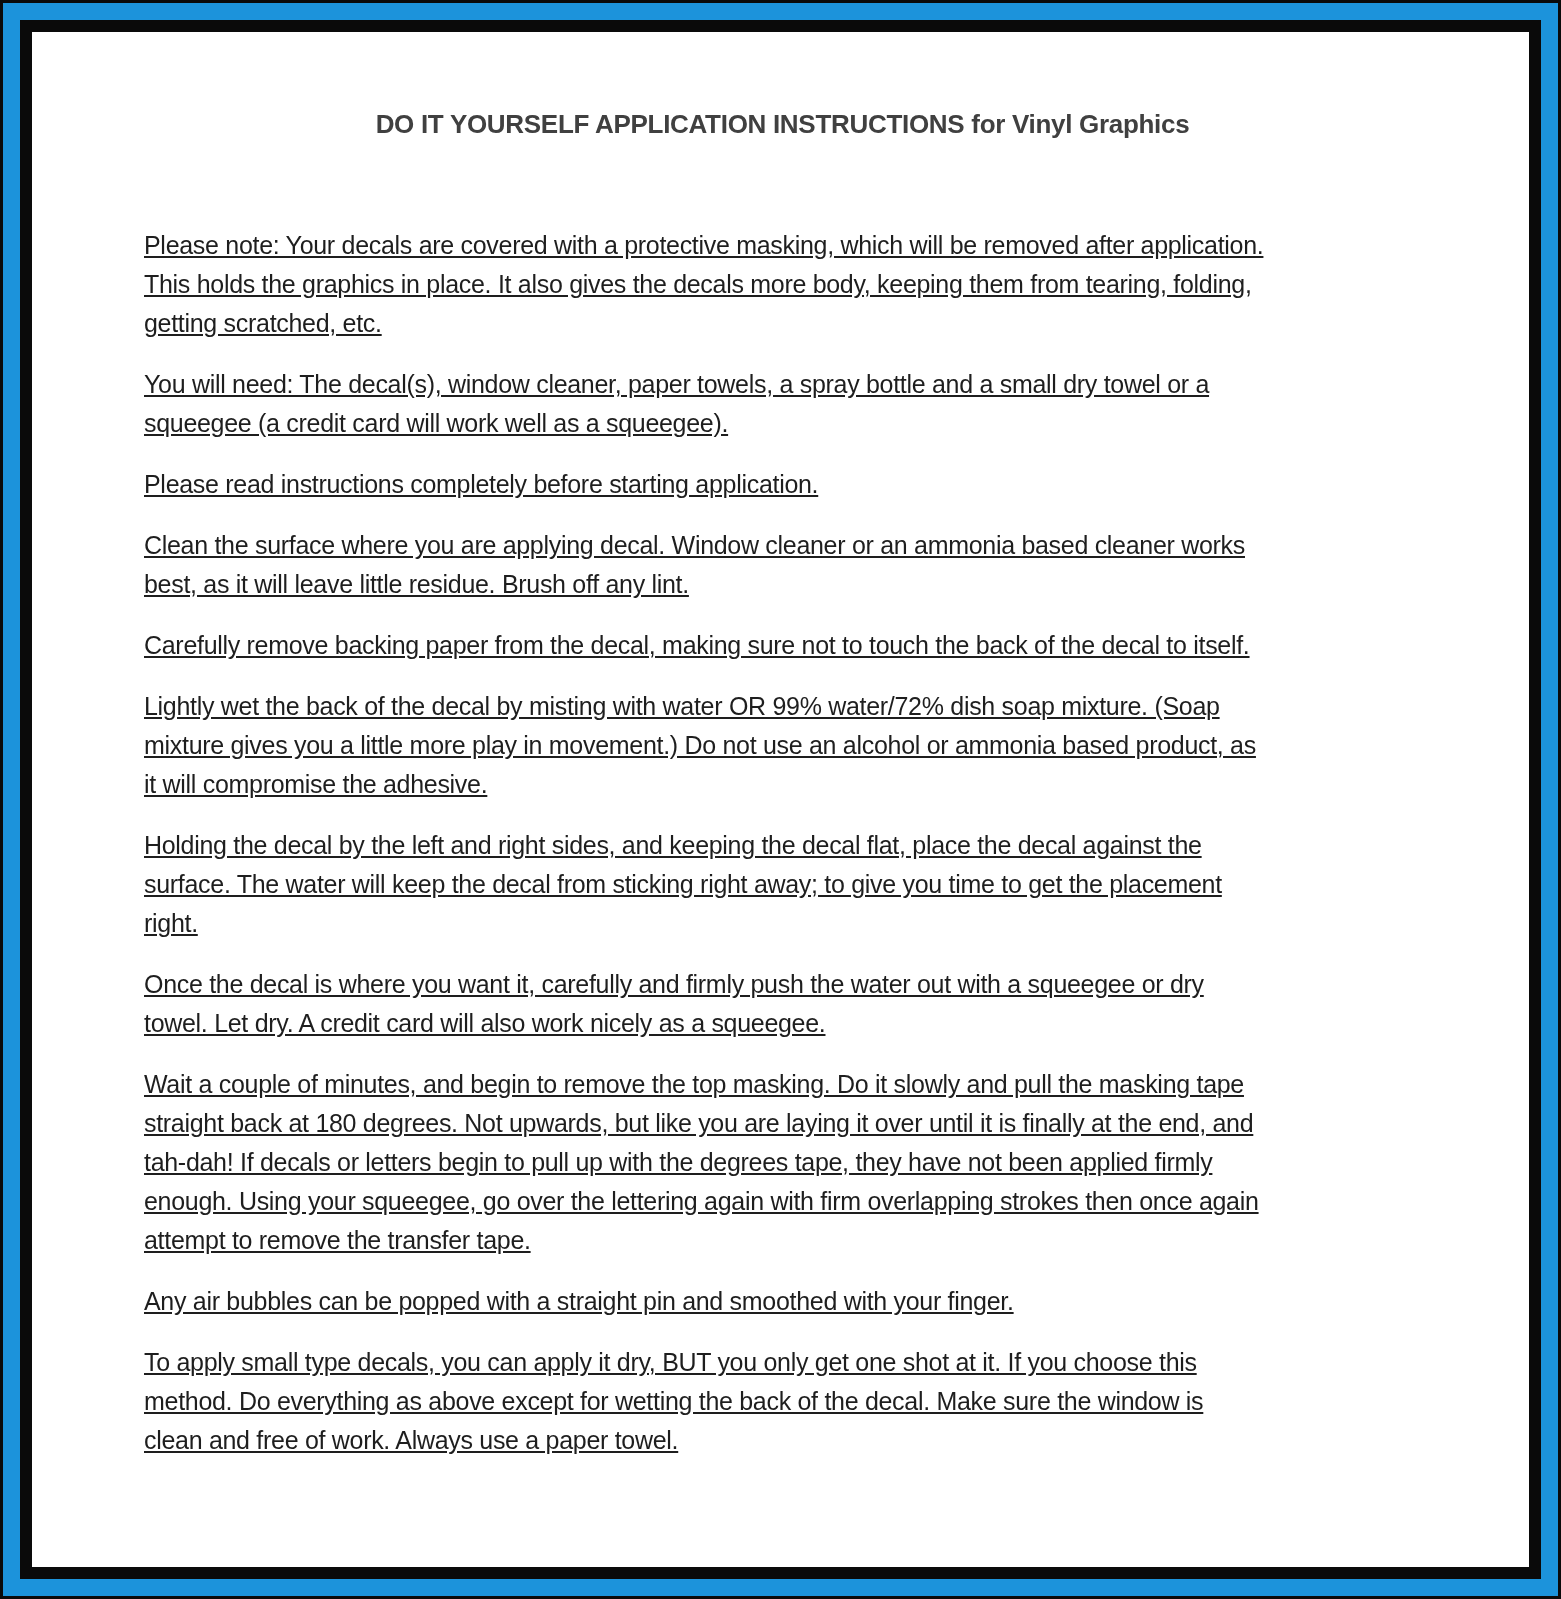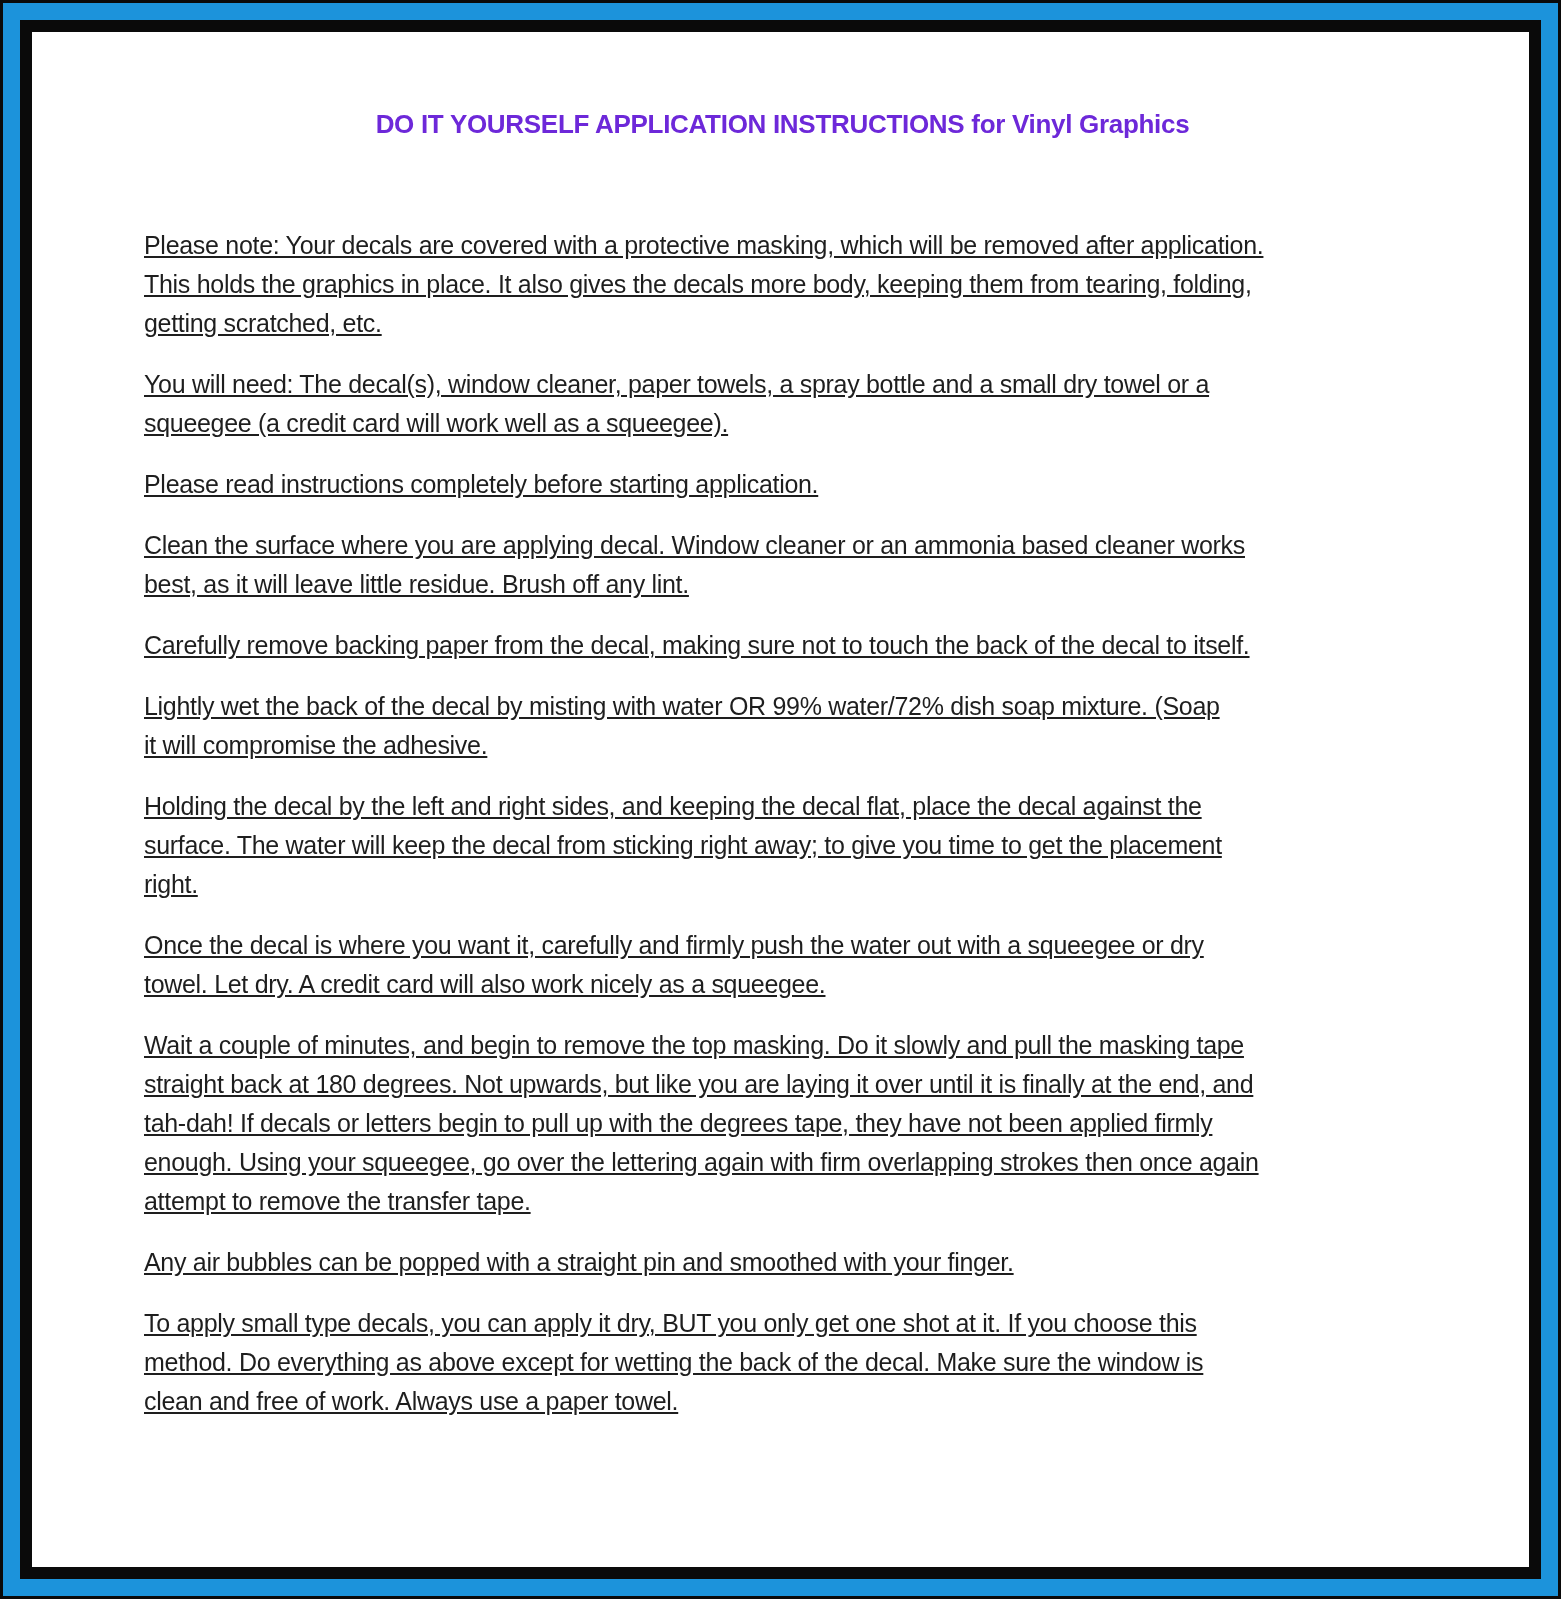--- a/index.html
+++ b/index.html
@@ -24,21 +24,21 @@
   .content{
     box-sizing:border-box;
     padding:72px 108px 0 112px;
     font-family:"Liberation Sans", sans-serif;
     color:var(--text);
   }
   .title{
     font-size:26px;line-height:40px;font-weight:bold;
     text-align:center;margin:0 0 82px 0;
     letter-spacing:-0.3px;
-    color:#6d28d9;
+    color:#404040;
   }
   .para{margin:12px 0 22px 0;padding:0;text-decoration:underline;}
   .ln{
     font-size:25px;line-height:39px;
     letter-spacing:-0.3px;
     white-space:nowrap;
   }
 </style>
 </head>
 <body>
@@ -69,20 +69,21 @@
           <span class="ln" style="display:block">Clean the surface where you are applying decal. Window cleaner or an ammonia based cleaner works</span>
           <span class="ln" style="display:block">best, as it will leave little residue. Brush off any lint.</span>
         </p>
 
         <p class="para">
           <span class="ln" style="display:block">Carefully remove backing paper from the decal, making sure not to touch the back of the decal to itself.</span>
         </p>
 
         <p class="para">
           <span class="ln" style="display:block">Lightly wet the back of the decal by misting with water OR 99% water/72% dish soap mixture. (Soap</span>
+          <span class="ln" style="display:block">mixture gives you a little more play in movement.) Do not use an alcohol or ammonia based product, as</span>
           <span class="ln" style="display:block">it will compromise the adhesive.</span>
         </p>
 
         <p class="para">
           <span class="ln" style="display:block">Holding the decal by the left and right sides, and keeping the decal flat, place the decal against the</span>
           <span class="ln" style="display:block">surface. The water will keep the decal from sticking right away; to give you time to get the placement</span>
           <span class="ln" style="display:block">right.</span>
         </p>
 
         <p class="para">

